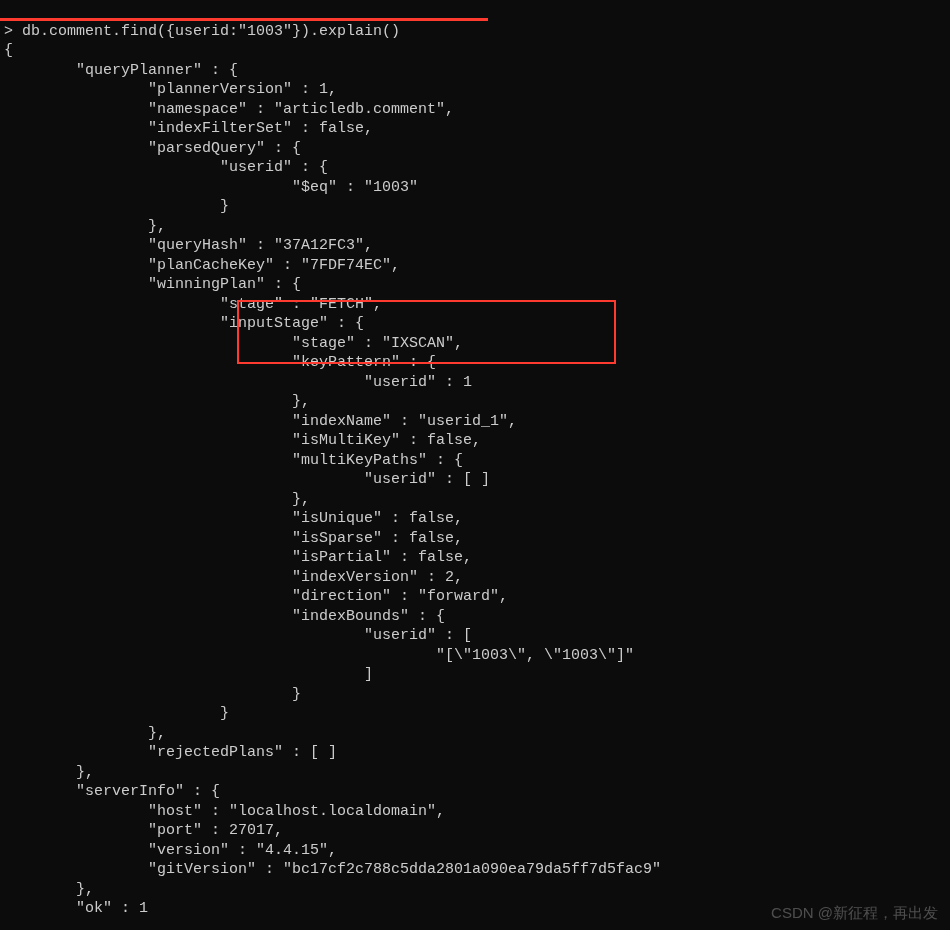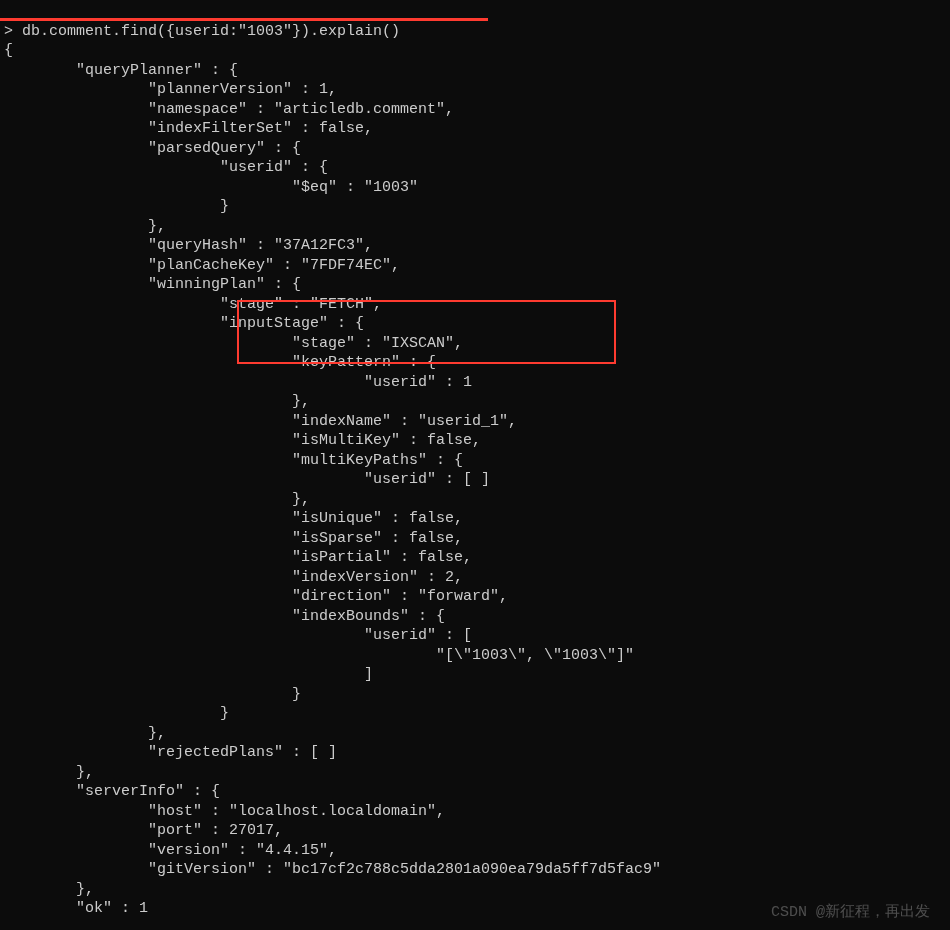--- a/index.html
+++ b/index.html
@@ -35,25 +35,25 @@
     z-index: 10;
   }
   .redbox {
     position: absolute;
     border: 2px solid #ff3b30;
     z-index: 10;
     pointer-events: none;
   }
   .watermark {
     position: absolute;
-    right: 20px;
+    right: 12px;
     bottom: 8px;
     color: rgba(200,200,200,0.35);
     font-size: 15px;
-    font-family: Liberation Mono, monospace;
+    font-family: Liberation Sans, sans-serif;
   }
   .watermark-faint {
     position: absolute;
     right: 60px;
     bottom: 28px;
     color: rgba(120,120,120,0.15);
     font-size: 13px;
     letter-spacing: 1px;
   }
   .line { display: block; }

